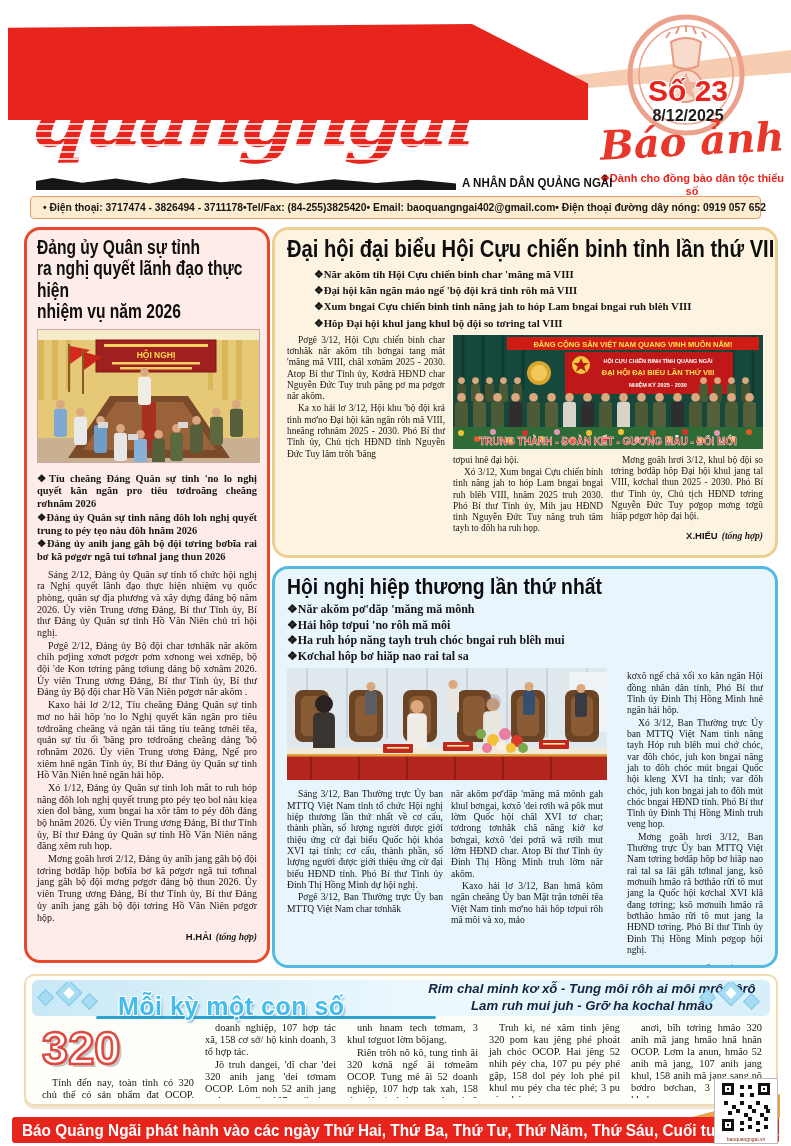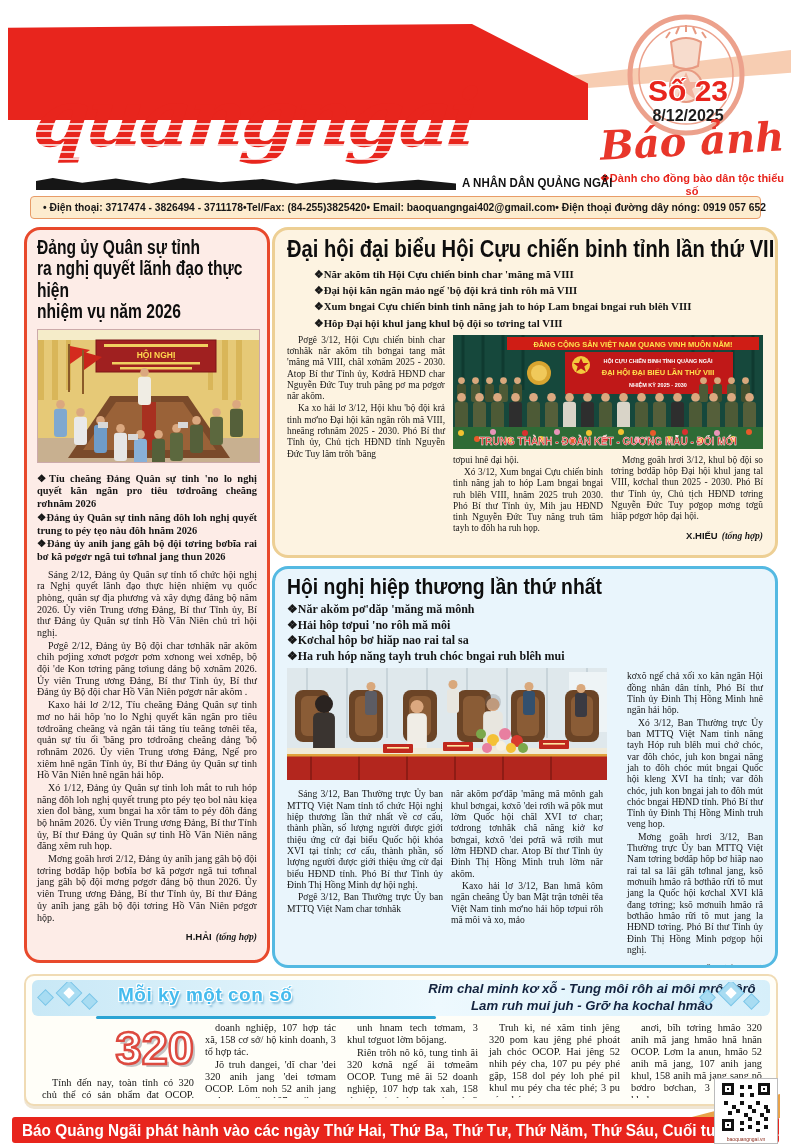--- a/index.html
+++ b/index.html
@@ -48,30 +48,30 @@
   .vet .bul div{font-size:10.8px;line-height:1.5;font-weight:bold;margin-left:27px;}
   .con{left:272px;top:566px;width:506px;height:402px;background:#e9f5fc;border:3px solid #54b9e2;padding:5px 12px;}
   .con p{font-size:9.6px;line-height:1.18;}
   .con .bul div{font-size:12px;line-height:1.3;font-weight:bold;}
   
   .num{left:24px;top:974px;width:754px;height:132px;background:#fffef8;border:2px solid #f0dbb4;
        border-radius:10px;box-shadow:0 3px 0 rgba(210,180,130,.35);}
   .num-band{position:absolute;left:6px;top:4px;right:6px;height:36px;border-radius:6px;
             background:linear-gradient(90deg,#c8e8f6,#eef9fe 55%,#d6effa);}
   .num-underline{position:absolute;left:70px;top:40px;width:340px;height:3px;background:#2ba4d4;border-radius:2px;}
-  .num-title{position:absolute;left:92px;top:8px;font-family:"Liberation Sans",sans-serif;font-weight:800;
-             font-size:19px;letter-spacing:.5px;color:#45bbee;
+  .num-title{position:absolute;left:92px;top:16px;font-family:"Liberation Sans",sans-serif;font-weight:800;
+             font-size:25px;letter-spacing:.5px;color:#45bbee;
              text-shadow:-1px -1px 0 #fff,1px -1px 0 #fff,-1px 1px 0 #fff,1px 1px 0 #fff,2px 3px 2px rgba(50,140,190,.5);}
   .num-tag{position:absolute;left:398px;top:5px;width:336px;text-align:center;
            font-family:"Liberation Sans",sans-serif;font-weight:bold;font-style:italic;
            font-size:13.2px;line-height:1.28;color:#13233f;}
   .num-cols{position:absolute;left:16px;top:46px;right:14px;bottom:6px;display:flex;gap:11px;overflow:hidden;}
   .num-cols p{font-size:10.3px;line-height:1.17;text-indent:10px;}
   .bignum{font-family:"Liberation Sans",sans-serif;font-weight:800;font-size:47px;line-height:1;
-          text-align:right;color:#ffffff;-webkit-text-stroke:2.5px #dd4a40;
+          text-align:left;color:#ffffff;-webkit-text-stroke:2.5px #dd4a40;
           text-shadow:3px 3px 0 #c6c6c6;margin:2px 0 6px;}
   
   .footer-flare{left:688px;top:1094px;width:92px;height:24px;background:#e8a24a;
                 clip-path:polygon(0 100%,100% 0,100% 100%);}
   .footerbar{left:12px;top:1117px;width:767px;height:26px;background:#e8251d;border-radius:3px;
              display:flex;align-items:center;padding-left:10px;box-sizing:border-box;}
   .footerbar span{font-family:"Liberation Sans",sans-serif;font-weight:800;font-size:16.5px;color:#fff;
                   transform:scaleX(.93);transform-origin:left center;white-space:nowrap;}
   .qr{left:714px;top:1078px;width:64px;height:66px;background:#fff;border:1px solid #bbb;
       padding:2px;box-sizing:border-box;text-align:center;}
@@ -289,22 +289,22 @@
         </div>
       </div>
     </div>
   </div>
 
   <div class="abs box con">
     <div class="hl" style="font-size:22px;width:560px;white-space:nowrap;transform:scaleX(.88);">Hội nghị hiệp thương lần thứ nhất</div>
     <div class="bul" style="margin-top:2px">
       <div>❖Năr akŏm pơ'dăp 'măng mă mônh</div>
       <div>❖Hải hôp tơpui 'no rôh mă môi</div>
+      <div>❖Ha ruh hóp năng tayh truh chóc bngai ruh blêh mui</div>
       <div>❖Kơchal hôp bơ hiăp nao rai tal sa</div>
-      <div>❖Ha ruh hóp năng tayh truh chóc bngai ruh blêh mui</div>
     </div>
 
     <div style="position:relative;height:300px;margin-top:4px">
       <svg class="abs" style="left:0;top:0" width="320" height="112" viewBox="0 0 320 112">
         <rect width="320" height="112" fill="#dfe8ec"></rect>
         <g stroke="#c8d4da" stroke-width="2">
             <path d="M20 0 V70 M60 0 V70 M100 0 V70 M140 0 V70 M180 0 V70 M220 0 V70 M260 0 V70 M300 0 V70"></path>
           </g>
         <rect x="282" y="4" width="38" height="60" fill="#eef4f6"></rect>
         <g>

